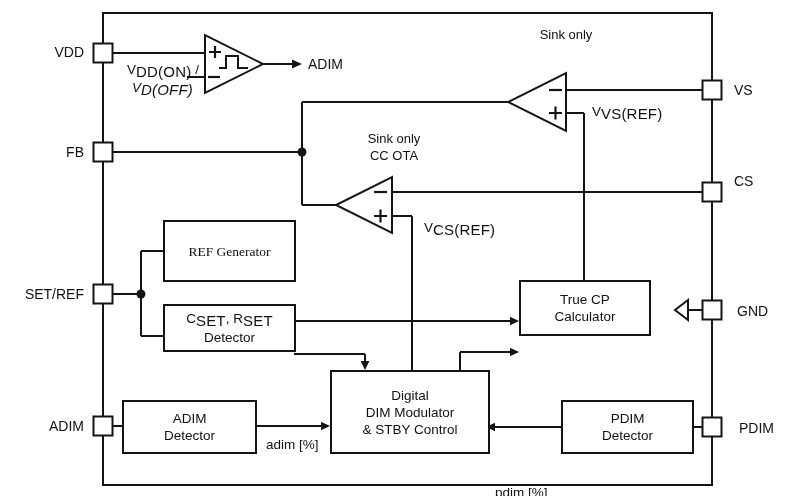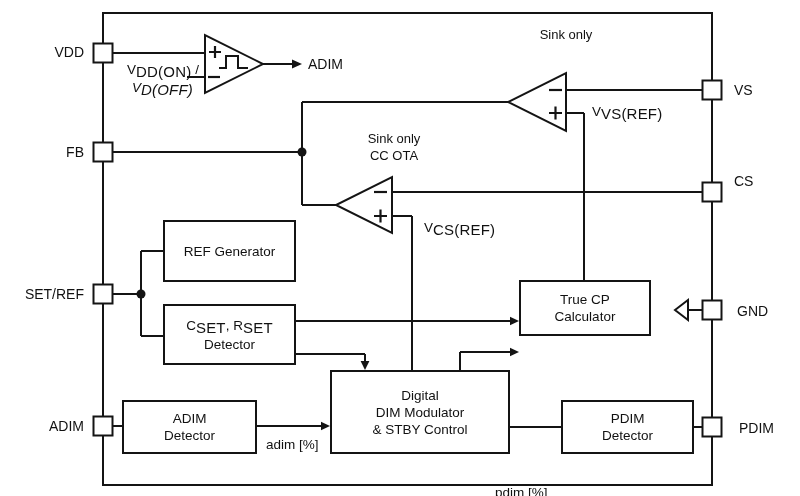--- a/index.html
+++ b/index.html
@@ -103,37 +103,37 @@
     <div>CC OTA</div>
   </div>
 
   <div class="lbl small" style="left:592px;top:104px;">
     <span>V</span><span class="sub">VS(REF)</span>
   </div>
   <div class="lbl small" style="left:424px;top:220px;">
     <span>V</span><span class="sub">CS(REF)</span>
   </div>
 
-  <div class="block" style="left:163px;top:220px;width:133px;height:62px;">
+  <div class="block" style="left:163px;top:220px;width:133px;height:62px;font-family:Liberation Serif, serif;">
     <div>REF Generator</div>
   </div>
 
-  <div class="block" style="left:163px;top:304px;width:133px;height:61px;">
+  <div class="block" style="left:163px;top:304px;width:133px;height:48px;">
     <div>
       <span>C</span><span class="sub">SET</span><span>, R</span><span class="sub">SET</span>
     </div>
     <div>Detector</div>
   </div>
 
   <div class="block" style="left:519px;top:280px;width:132px;height:56px;">
     <div>True CP</div>
     <div>Calculator</div>
   </div>
 
-  <div class="block" style="left:330px;top:370px;width:180px;height:84px;">
+  <div class="block" style="left:330px;top:370px;width:160px;height:84px;">
     <div>Digital</div>
     <div>DIM Modulator</div>
     <div>&amp; STBY Control</div>
   </div>
 
   <div class="block" style="left:122px;top:400px;width:135px;height:54px;">
     <div>ADIM</div>
     <div>Detector</div>
   </div>
 

